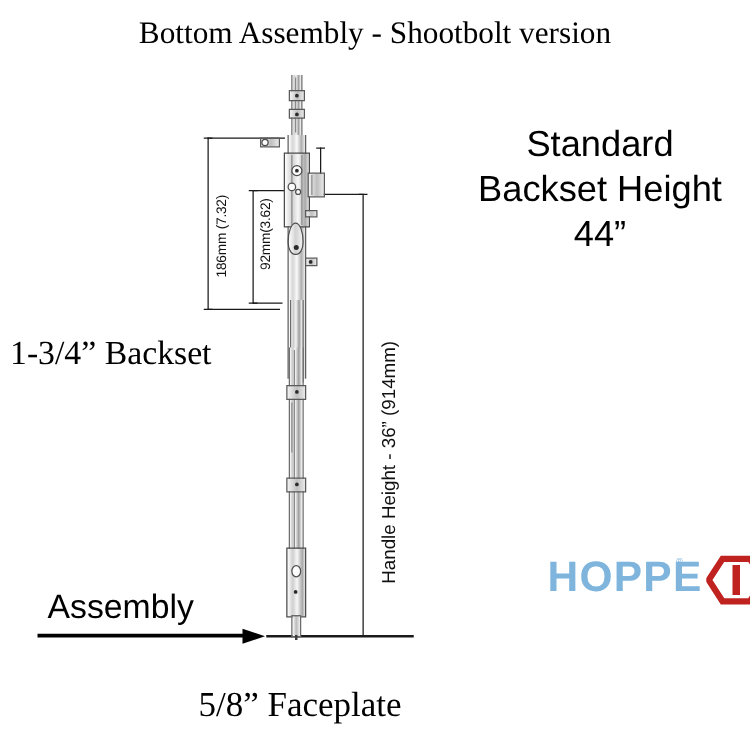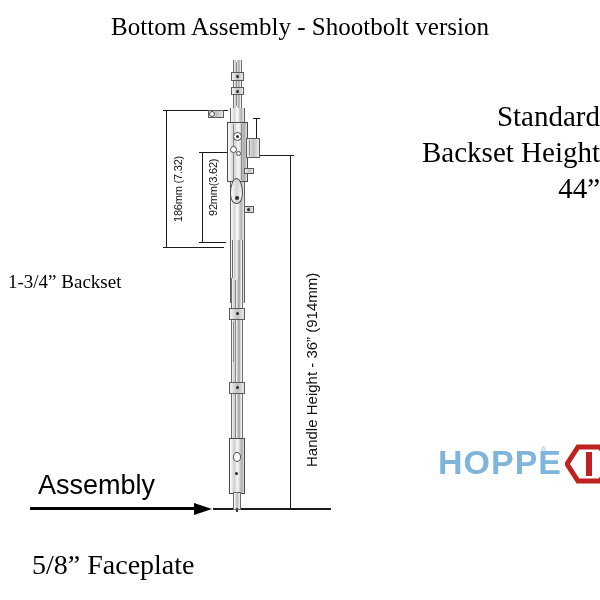--- a/index.html
+++ b/index.html
@@ -17,37 +17,36 @@
   .title{
     position:absolute;left:0;top:12px;width:600px;
     text-align:center;
     font-family:"Liberation Serif", serif;
     font-size:25px;line-height:30px;
     letter-spacing:0px;
     white-space:nowrap;
   }
   .right-block{
     position:absolute;left:360px;top:98px;width:240px;
-    text-align:right;
-    font-family:Liberation Serif, serif;
+    text-align:center;
+    font-family:Liberation Sans, sans-serif;
     font-size:29px;line-height:36px;
   }
   .backset{
     position:absolute;left:8px;top:266px;
     font-family:"Liberation Serif", serif;
-    font-size:19px;line-height:32px;
+    font-size:27px;line-height:32px;
     white-space:nowrap;
   }
   .faceplate{
     position:absolute;left:0;top:548px;width:480px;
-    text-align:left;
+    text-align:center;
     font-family:"Liberation Serif", serif;
     font-size:28px;line-height:34px;
     white-space:nowrap;
-    padding-left:32px;
   }
   .shootbolt-label{
     position:absolute;left:38px;top:470px;
     font-family:"Liberation Sans", sans-serif;
     font-size:27px;line-height:30px;
     white-space:nowrap;
   }
 
   
   .arrow-wrap{position:absolute;left:30px;top:503px;width:185px;height:12px;}

